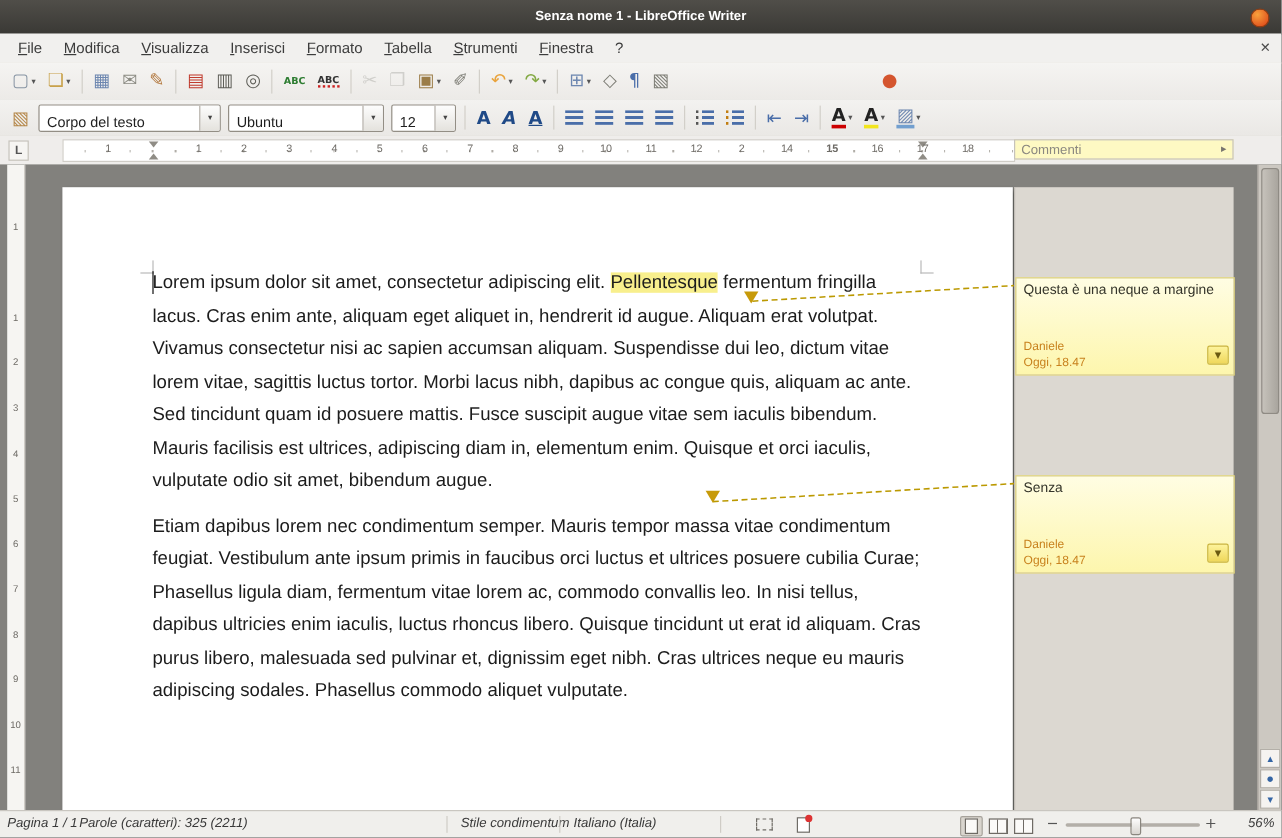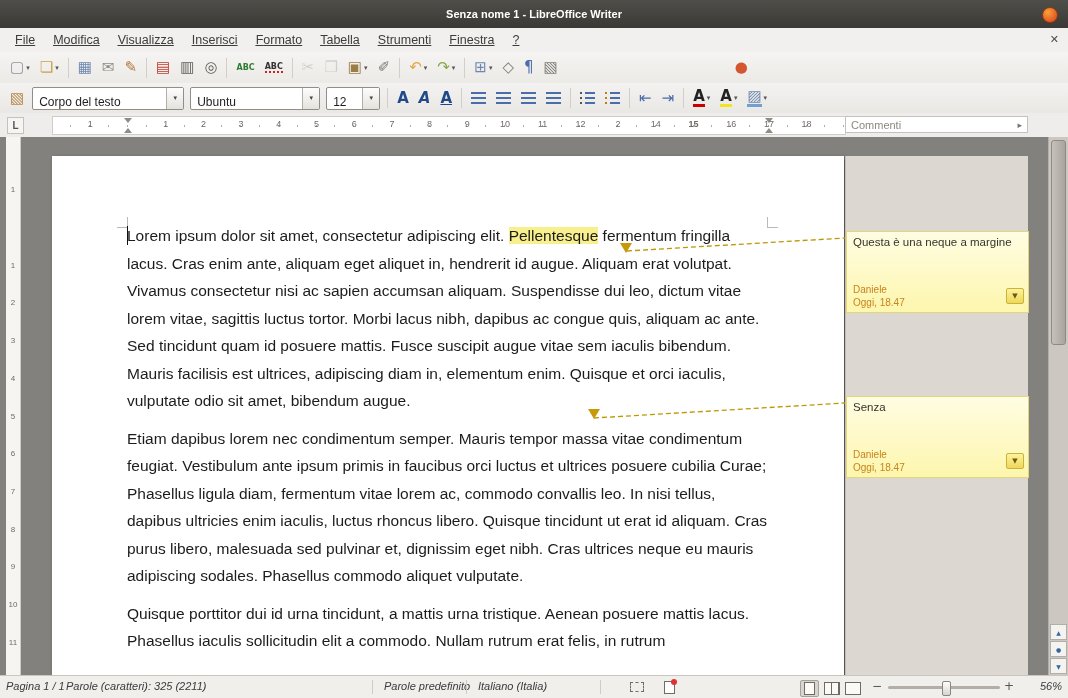--- a/index.html
+++ b/index.html
@@ -11,21 +11,21 @@
     background:linear-gradient(#504e49,#3a3935);border-bottom:1px solid #2c2b28;
     display:flex;align-items:center;justify-content:center;}
   .titlebar .wtitle{color:#fff;font-weight:bold;font-size:11px;}
   .wclose{position:absolute;right:10px;top:7px;width:14px;height:14px;border-radius:50%;
     background:radial-gradient(circle at 35% 30%,#f9a13c,#e1561f 75%);border:1px solid #943c10;}
 
   
   .menubar{position:absolute;top:28px;left:0;right:0;height:24px;background:#f1f0ee;
     border-bottom:1px solid #e2dfda;display:flex;align-items:center;padding-left:6px;
     font-size:12.5px;color:#3c3c3c;}
-  .menu-item{padding:3px 9px;cursor:default;text-decoration:underline;}
+  .menu-item{padding:3px 9px;cursor:default;}
   .menu-item u{text-decoration:underline;}
   .menubar-close{position:absolute;right:9px;top:5px;font-size:11px;color:#4c4c4c;}
 
   
   .toolbar1{position:absolute;top:52px;left:0;right:0;height:31px;
     background:linear-gradient(#f5f4f2,#eceae7);border-bottom:1px solid #dcdad5;
     display:flex;align-items:center;padding:0 5px;}
   .toolbar2{position:absolute;top:83px;left:0;right:0;height:30px;
     background:linear-gradient(#f3f2f0,#eae8e5);border-bottom:1px solid #d7d4cf;
     display:flex;align-items:center;padding:0 5px;}
@@ -69,21 +69,21 @@
     display:flex;align-items:center;justify-content:center;}
   .hstrip{position:absolute;left:52px;top:3px;width:792px;height:17px;background:#fff;
     border:1px solid #d0cdc7;}
   .hdots{position:absolute;left:0;right:0;top:8px;height:2px;
     background-image:repeating-linear-gradient(to right,transparent 0 17.85px,#b0ada7 17.85px 18.85px);
     background-position-x:75px;}
   .htick{position:absolute;top:2px;font-size:9px;color:#6e6b66;transform:translateX(-50%);}
   .mk{position:absolute;width:0;height:0;border-left:4px solid transparent;border-right:4px solid transparent;}
   .mk.down{border-top:5px solid #8f8c85;top:1px;}
   .mk.up{border-bottom:5px solid #8f8c85;bottom:1px;}
-  .ruler-comments{position:absolute;left:845px;top:3px;width:183px;height:17px;background:#ffffff;
+  .ruler-comments{position:absolute;left:845px;top:3px;width:183px;height:17px;background:#fef9c3;
     border:1px solid #c6c2bb;display:flex;align-items:center;justify-content:space-between;
     padding:0 5px;font-size:11px;color:#8b8880;box-sizing:border-box;}
   .rc-arrow{font-family:"DejaVu Sans",sans-serif;font-size:9px;color:#77746e;}
 
   
   .docarea{position:absolute;top:137px;left:0;right:0;height:539px;background:#82817d;overflow:hidden;}
   .vruler{position:absolute;left:6px;top:0;bottom:0;width:14px;background:#f6f5f2;
     border-right:1px solid #cfccc6;}
   .vtick{position:absolute;left:0;right:0;text-align:center;font-size:8px;color:#6e6b66;transform:translateY(-50%);}
   .page{position:absolute;left:52px;top:19px;width:792px;height:530px;background:#fff;
@@ -359,21 +359,20 @@
         <span class="vtick" data-name="v-ruler-tick" style="top: 504.7px;">11</span>
       </div>
 
     <div class="page" data-name="page">
       <span class="corner tl" data-name="text-boundary-corner-topleft"></span>
       <span class="corner tr" data-name="text-boundary-corner-topright"></span>
       <div class="text-cursor" data-name="text-cursor"></div>
       <div class="textblock" data-name="document-text">
         <p data-name="paragraph"><span data-name="paragraph-text">Lorem ipsum dolor sit amet, consectetur adipiscing elit. </span><span class="hl-comment" data-name="comment-highlight">Pellentesque</span><span data-name="paragraph-text"> fermentum fringilla lacus. Cras enim ante, aliquam eget aliquet in, hendrerit id augue. Aliquam erat volutpat. Vivamus consectetur nisi ac sapien accumsan aliquam. Suspendisse dui leo, dictum vitae lorem vitae, sagittis luctus tortor. Morbi lacus nibh, dapibus ac congue quis, aliquam ac ante. Sed tincidunt quam id posuere mattis. Fusce suscipit augue vitae sem iaculis bibendum. Mauris facilisis est ultrices, adipiscing diam in, elementum enim. Quisque et orci iaculis, vulputate odio sit amet, bibendum augue.</span></p>
         <p data-name="paragraph">Etiam dapibus lorem nec condimentum semper. Mauris tempor massa vitae condimentum feugiat. Vestibulum ante ipsum primis in faucibus orci luctus et ultrices posuere cubilia Curae; Phasellus ligula diam, fermentum vitae lorem ac, commodo convallis leo. In nisi tellus, dapibus ultricies enim iaculis, luctus rhoncus libero. Quisque tincidunt ut erat id aliquam. Cras purus libero, malesuada sed pulvinar et, dignissim eget nibh. Cras ultrices neque eu mauris adipiscing sodales. Phasellus commodo aliquet vulputate.</p>
-        <p data-name="paragraph">Quisque porttitor dui id urna tincidunt, a mattis urna tristique. Aenean posuere mattis lacus. Phasellus iaculis sollicitudin elit a commodo. Nullam rutrum erat felis, in rutrum</p>
       </div>
     </div>
 
     <div class="comments-col" data-name="comments-panel">
       <div class="note" style="top:75px" data-name="comment-note">
         <div class="ntext" data-name="comment-text">Questa è una neque a margine</div>
         <div class="nauthor" data-name="comment-author">Daniele</div>
         <div class="ntime" data-name="comment-timestamp">Oggi, 18.47</div>
         <div class="ndd" data-name="comment-menu-button">▼</div>
       </div>
@@ -399,21 +398,21 @@
         <div class="sbtn" data-name="navigation-button">●</div>
         <div class="sbtn" data-name="next-page-button">▼</div>
       </div>
     </div>
   </div>
 
   <div class="statusbar" data-name="statusbar">
     <span style="left:6px" data-name="page-number-status">Pagina 1 / 1</span>
     <span style="left:66px" data-name="word-count-status">Parole (caratteri): 325 (2211)</span>
     <span class="ssep" style="left:372px" data-name="statusbar-separator"></span>
-    <span style="left:384px" data-name="page-style-status">Parole predefinito</span>
+    <span style="left:384px" data-name="page-style-status">Stile condimentum</span>
     <span class="ssep" style="left:466px" data-name="statusbar-separator"></span>
     <span style="left:478px" data-name="language-status">Italiano (Italia)</span>
     <span class="ssep" style="left:600px" data-name="statusbar-separator"></span>
     <span class="sel-ic" style="left:630px" data-name="selection-mode-icon"></span>
     <span class="mod-ic" style="left:664px" data-name="document-modified-icon">
         <i></i>
       </span>
     <div class="views" style="left:800px" data-name="view-layout-buttons">
       <span class="vpsel" data-name="single-page-view-button">
           <span class="vp" data-name="single-page-icon"></span>

